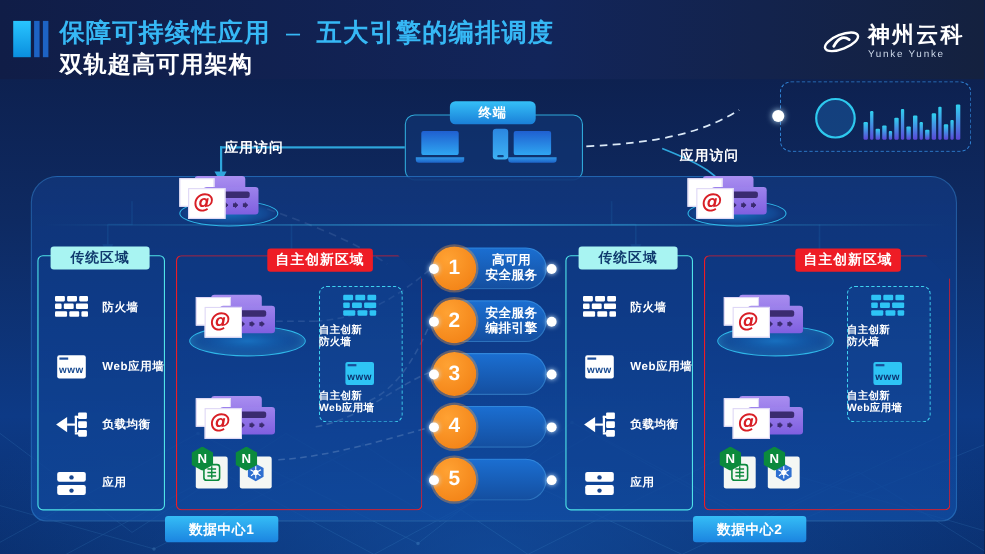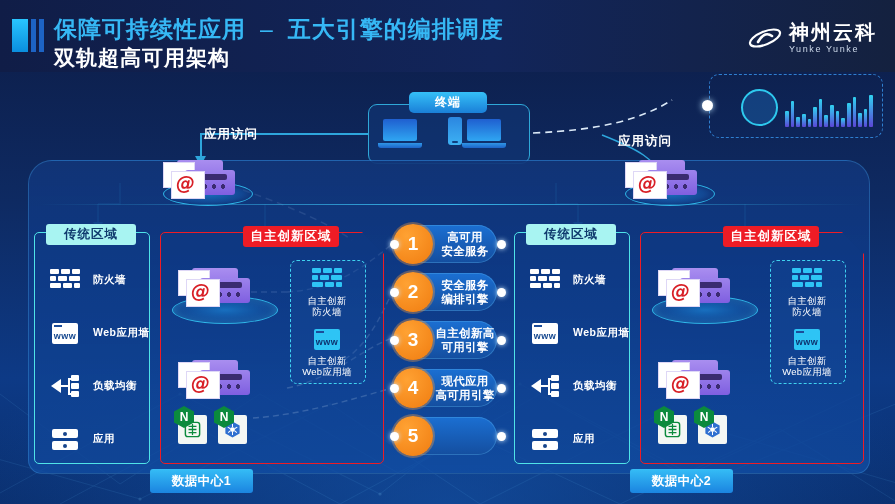--- a/index.html
+++ b/index.html
@@ -112,21 +112,21 @@
   .ico.lb .tri{position:absolute;left:1px;top:6px;width:0;height:0;
     border-top:7px solid transparent;border-bottom:7px solid transparent;border-right:10px solid #fff;}
   .ico.lb .nd{position:absolute;width:8px;height:6px;background:#fff;border-radius:1px;}
   .ico.lb .ln{position:absolute;height:1.6px;background:#fff;}
   
   .ico.app .srv{position:absolute;left:2px;width:26px;height:9px;background:#fff;border-radius:2px;}
   .ico.app .srv::after{content:"";position:absolute;left:11px;top:3px;width:4px;height:4px;border-radius:50%;background:#17458c;}
 
   
   .subpanel{position:absolute;border:1.3px dashed #3fd2f0;border-radius:7px;background:rgba(22,78,160,.25);}
-  .sub-cap{position:absolute;width:100%;text-align:center;font-size:9.5px;font-weight:normal;color:#ffffff;line-height:11px;letter-spacing:.3px;}
+  .sub-cap{position:absolute;width:100%;text-align:left;font-size:9.5px;font-weight:bold;color:#ffffff;line-height:11px;letter-spacing:.3px;}
 
   
   .nginx{position:absolute;width:34px;height:38px;}
   .nginx .card{position:absolute;left:4px;top:9px;width:29px;height:29px;background:#f4f7f4;border-radius:2px;
     display:flex;align-items:center;justify-content:center;}
   .hexN{position:absolute;left:0;top:0;width:20px;height:22px;background:#0b8a3d;
     clip-path:polygon(50% 0%,100% 25%,100% 75%,50% 100%,0% 75%,0% 25%);
     color:#fff;font-size:12px;font-weight:bold;display:flex;align-items:center;justify-content:center;}
 
   
@@ -528,31 +528,23 @@
       </div>
       <div class="engine" style="top: 273px;">
         <div class="eng-num">2</div>
         <div class="eng-txt">
           <span>安全服务</span>
           <span>编排引擎</span>
         </div>
       </div>
       <div class="engine" style="top: 321px;">
         <div class="eng-num">3</div>
-        <div class="eng-txt">
-          <span>自主创新高</span>
-          <span>可用引擎</span>
-        </div>
       </div>
       <div class="engine" style="top: 369px;">
         <div class="eng-num">4</div>
-        <div class="eng-txt">
-          <span>现代应用</span>
-          <span>高可用引擎</span>
-        </div>
       </div>
       <div class="engine" style="top: 417px;">
         <div class="eng-num">5</div>
       </div>
     </div>
 
 <div class="eng-dot" style="left: 390px; top: 240px;"></div>
     <div class="eng-dot" style="left: 497px; top: 240px;"></div>
     <div class="eng-dot" style="left: 390px; top: 288px;"></div>
     <div class="eng-dot" style="left: 497px; top: 288px;"></div>

